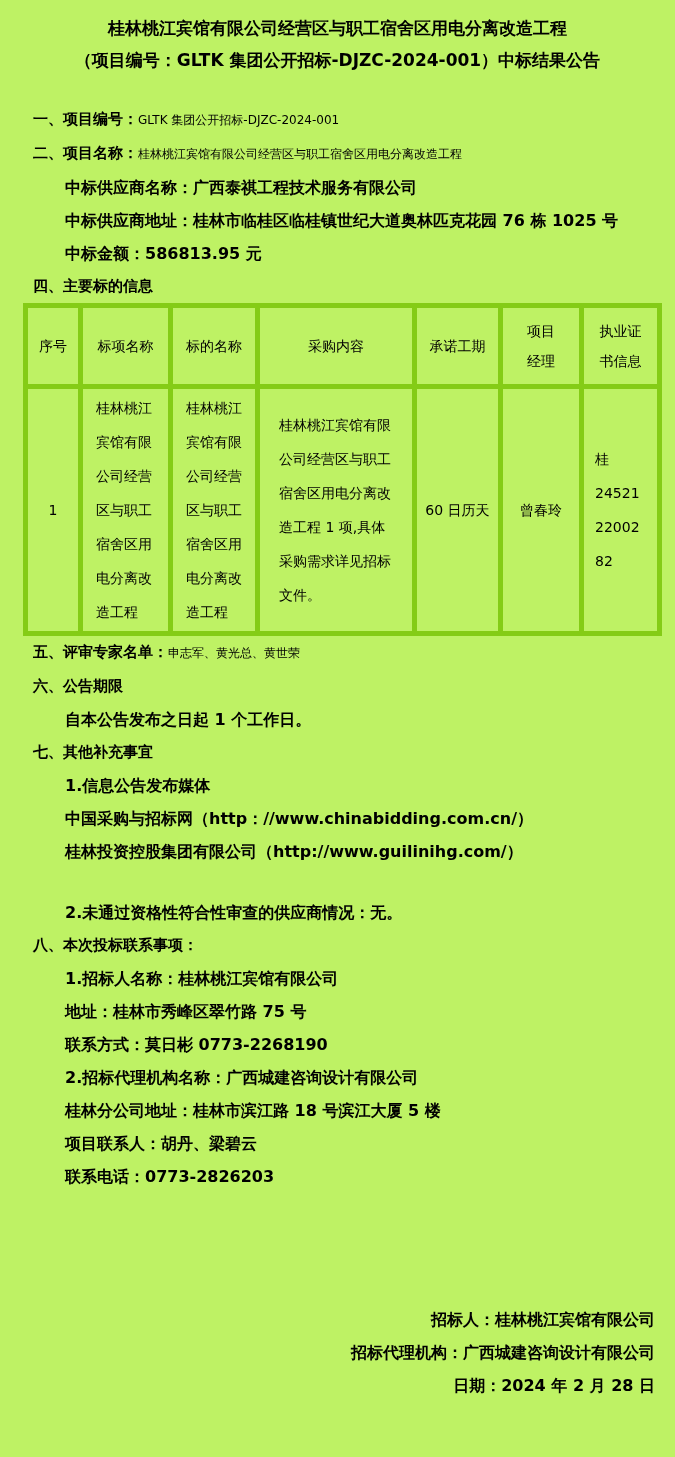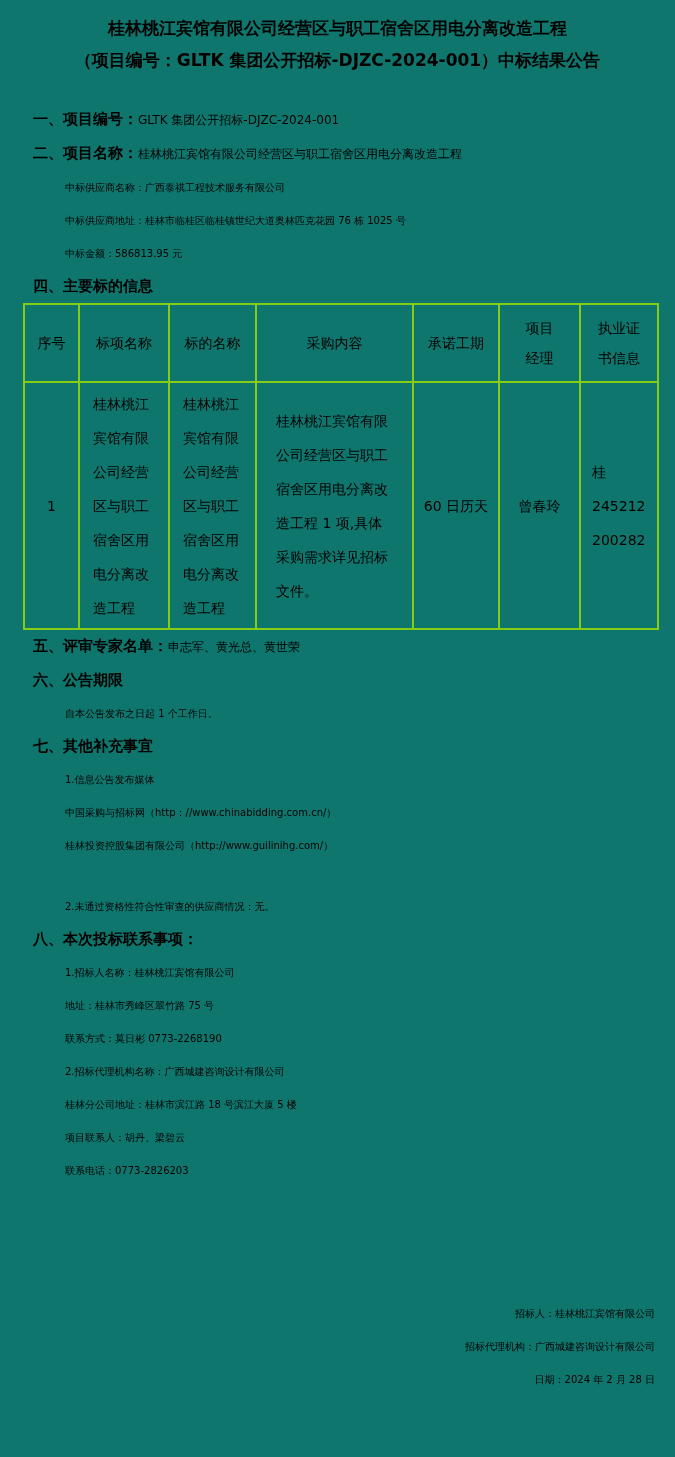--- a/index.html
+++ b/index.html
@@ -3,39 +3,40 @@
 <meta charset="utf-8">
 <style>
   html, body {
     margin: 0;
     padding: 0;
     background: #ffffff;
   }
   .page {
     width: 675px;
     height: 1457px;
-    background: #0f766e;
+    background: #bef264;
     color: #000000;
     font-family: "DejaVu Sans", sans-serif;
     overflow: hidden;
     position: relative;
   }
   .doc-title {
     padding-top: 12px;
     text-align: center;
     font-weight: bold;
     font-size: 17px;
   }
   .doc-title .t-line {
     line-height: 32px;
   }
   .line {
-    font-size: 10px;
+    font-size: 16px;
     line-height: 33px;
     white-space: nowrap;
+    font-weight: bold;
   }
   .heading {
     font-weight: bold;
     font-size: 15px;
     margin-left: 33px;
   }
   .sub {
     margin-left: 65px;
   }
   .first-section {
@@ -53,21 +54,21 @@
   }
   table.subject-table {
     margin-left: 23px;
     width: 634px;
     border-collapse: collapse;
     table-layout: fixed;
     font-size: 14px;
   }
   table.subject-table th,
   table.subject-table td {
-    border: 2px solid #84cc16;
+    border: 5px solid #84cc16;
     font-weight: normal;
     vertical-align: middle;
     line-height: 34px;
     padding: 2px 0;
     overflow: hidden;
   }
   table.subject-table th {
     text-align: center;
     white-space: pre-line;
     line-height: 30px;

